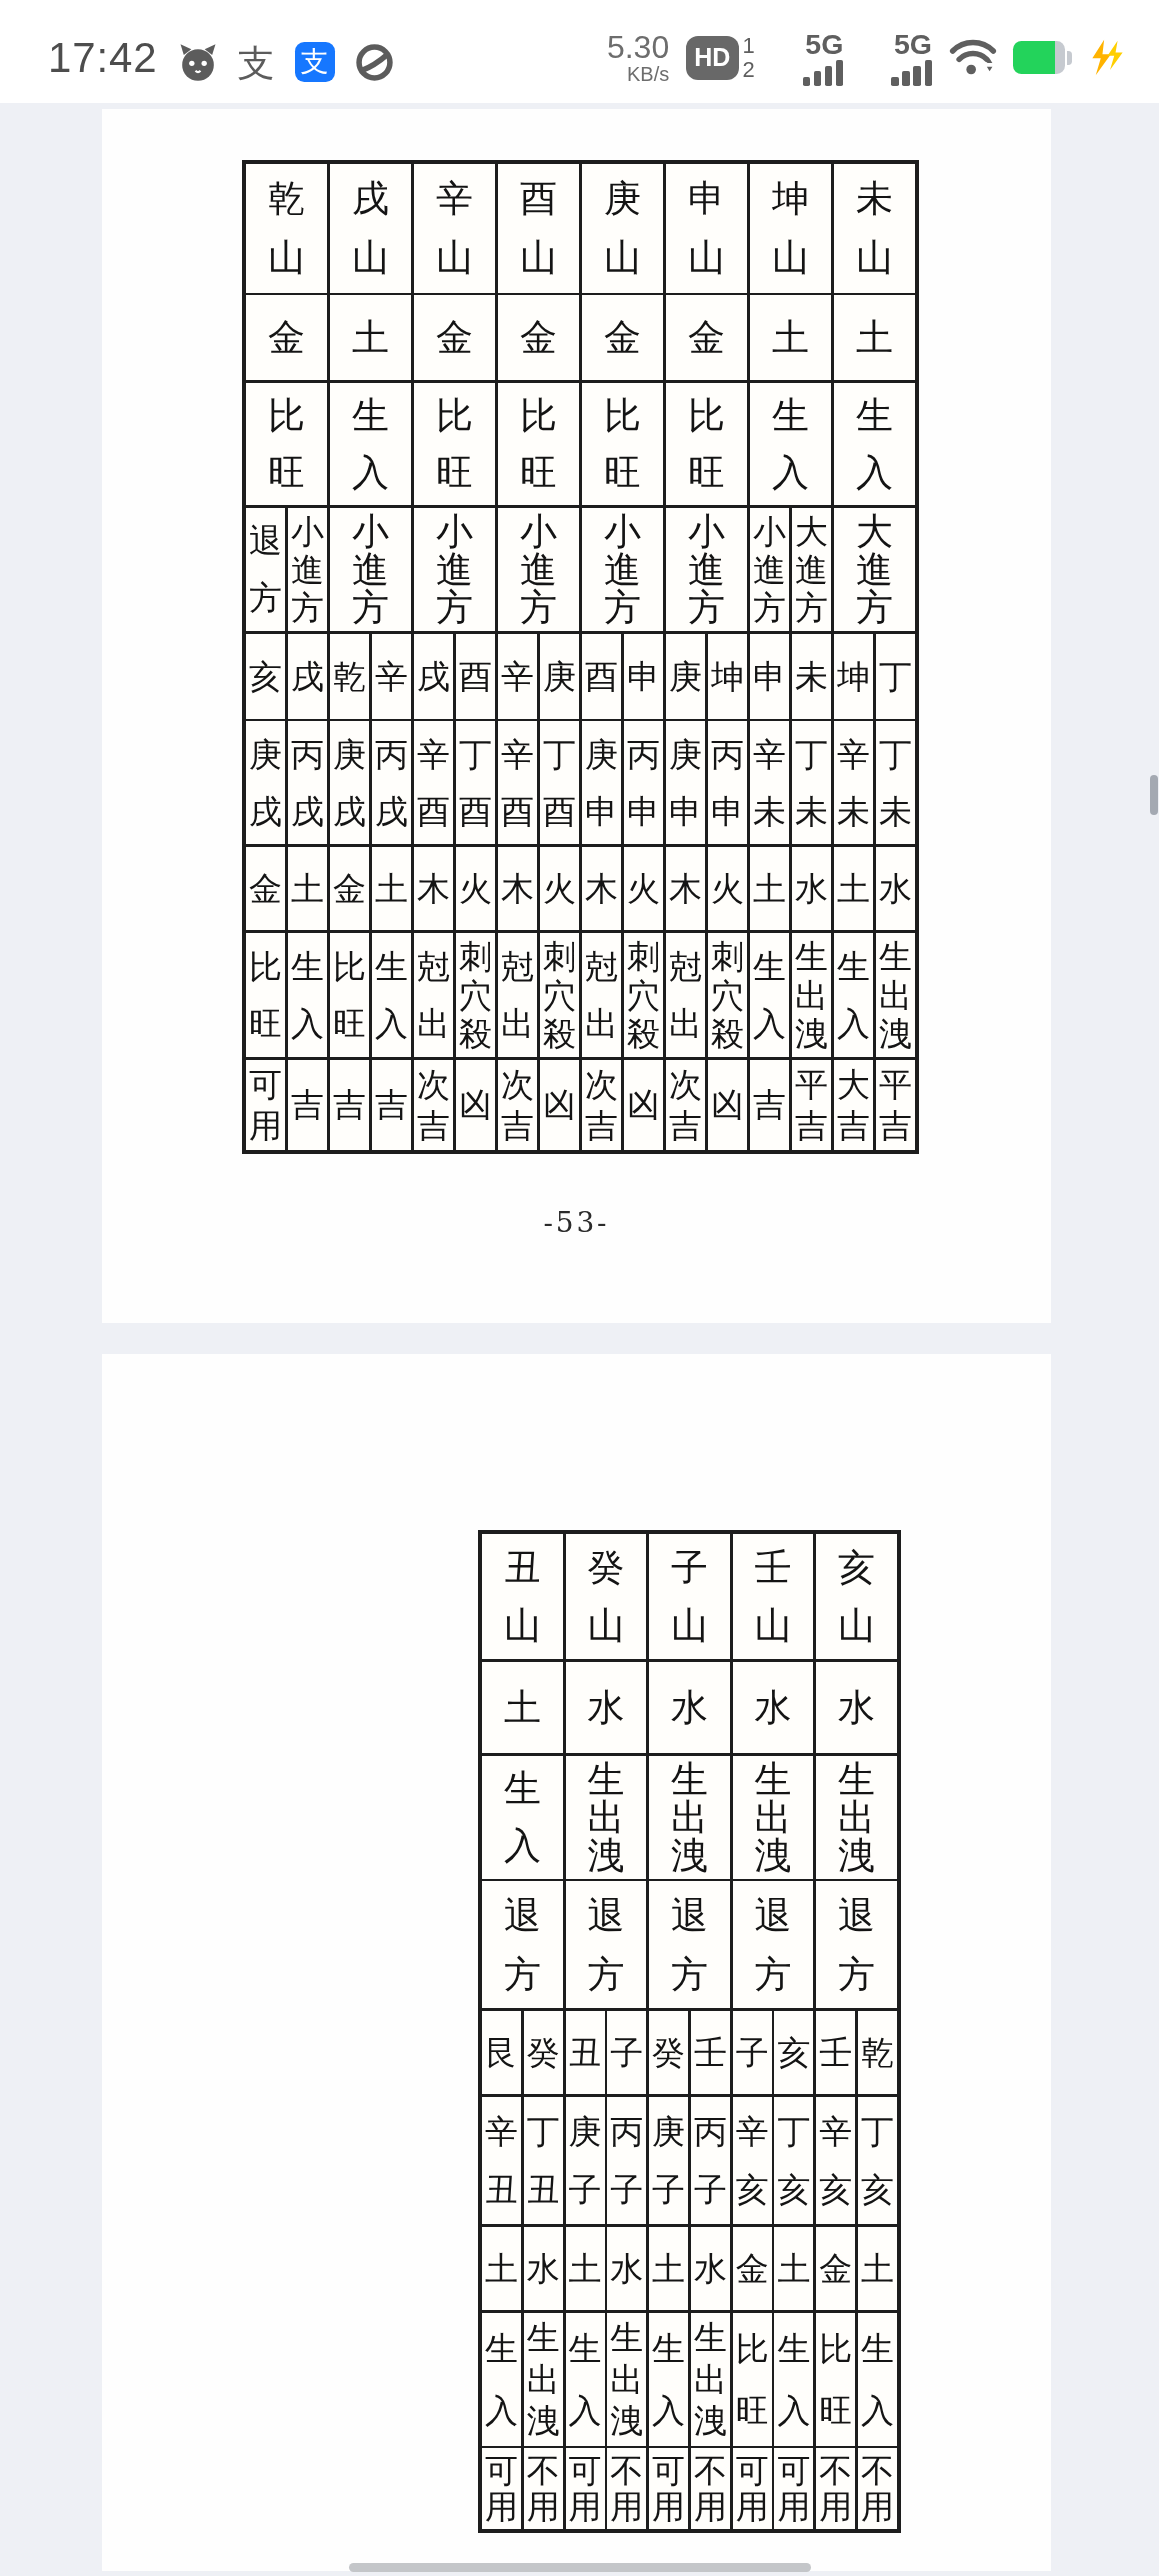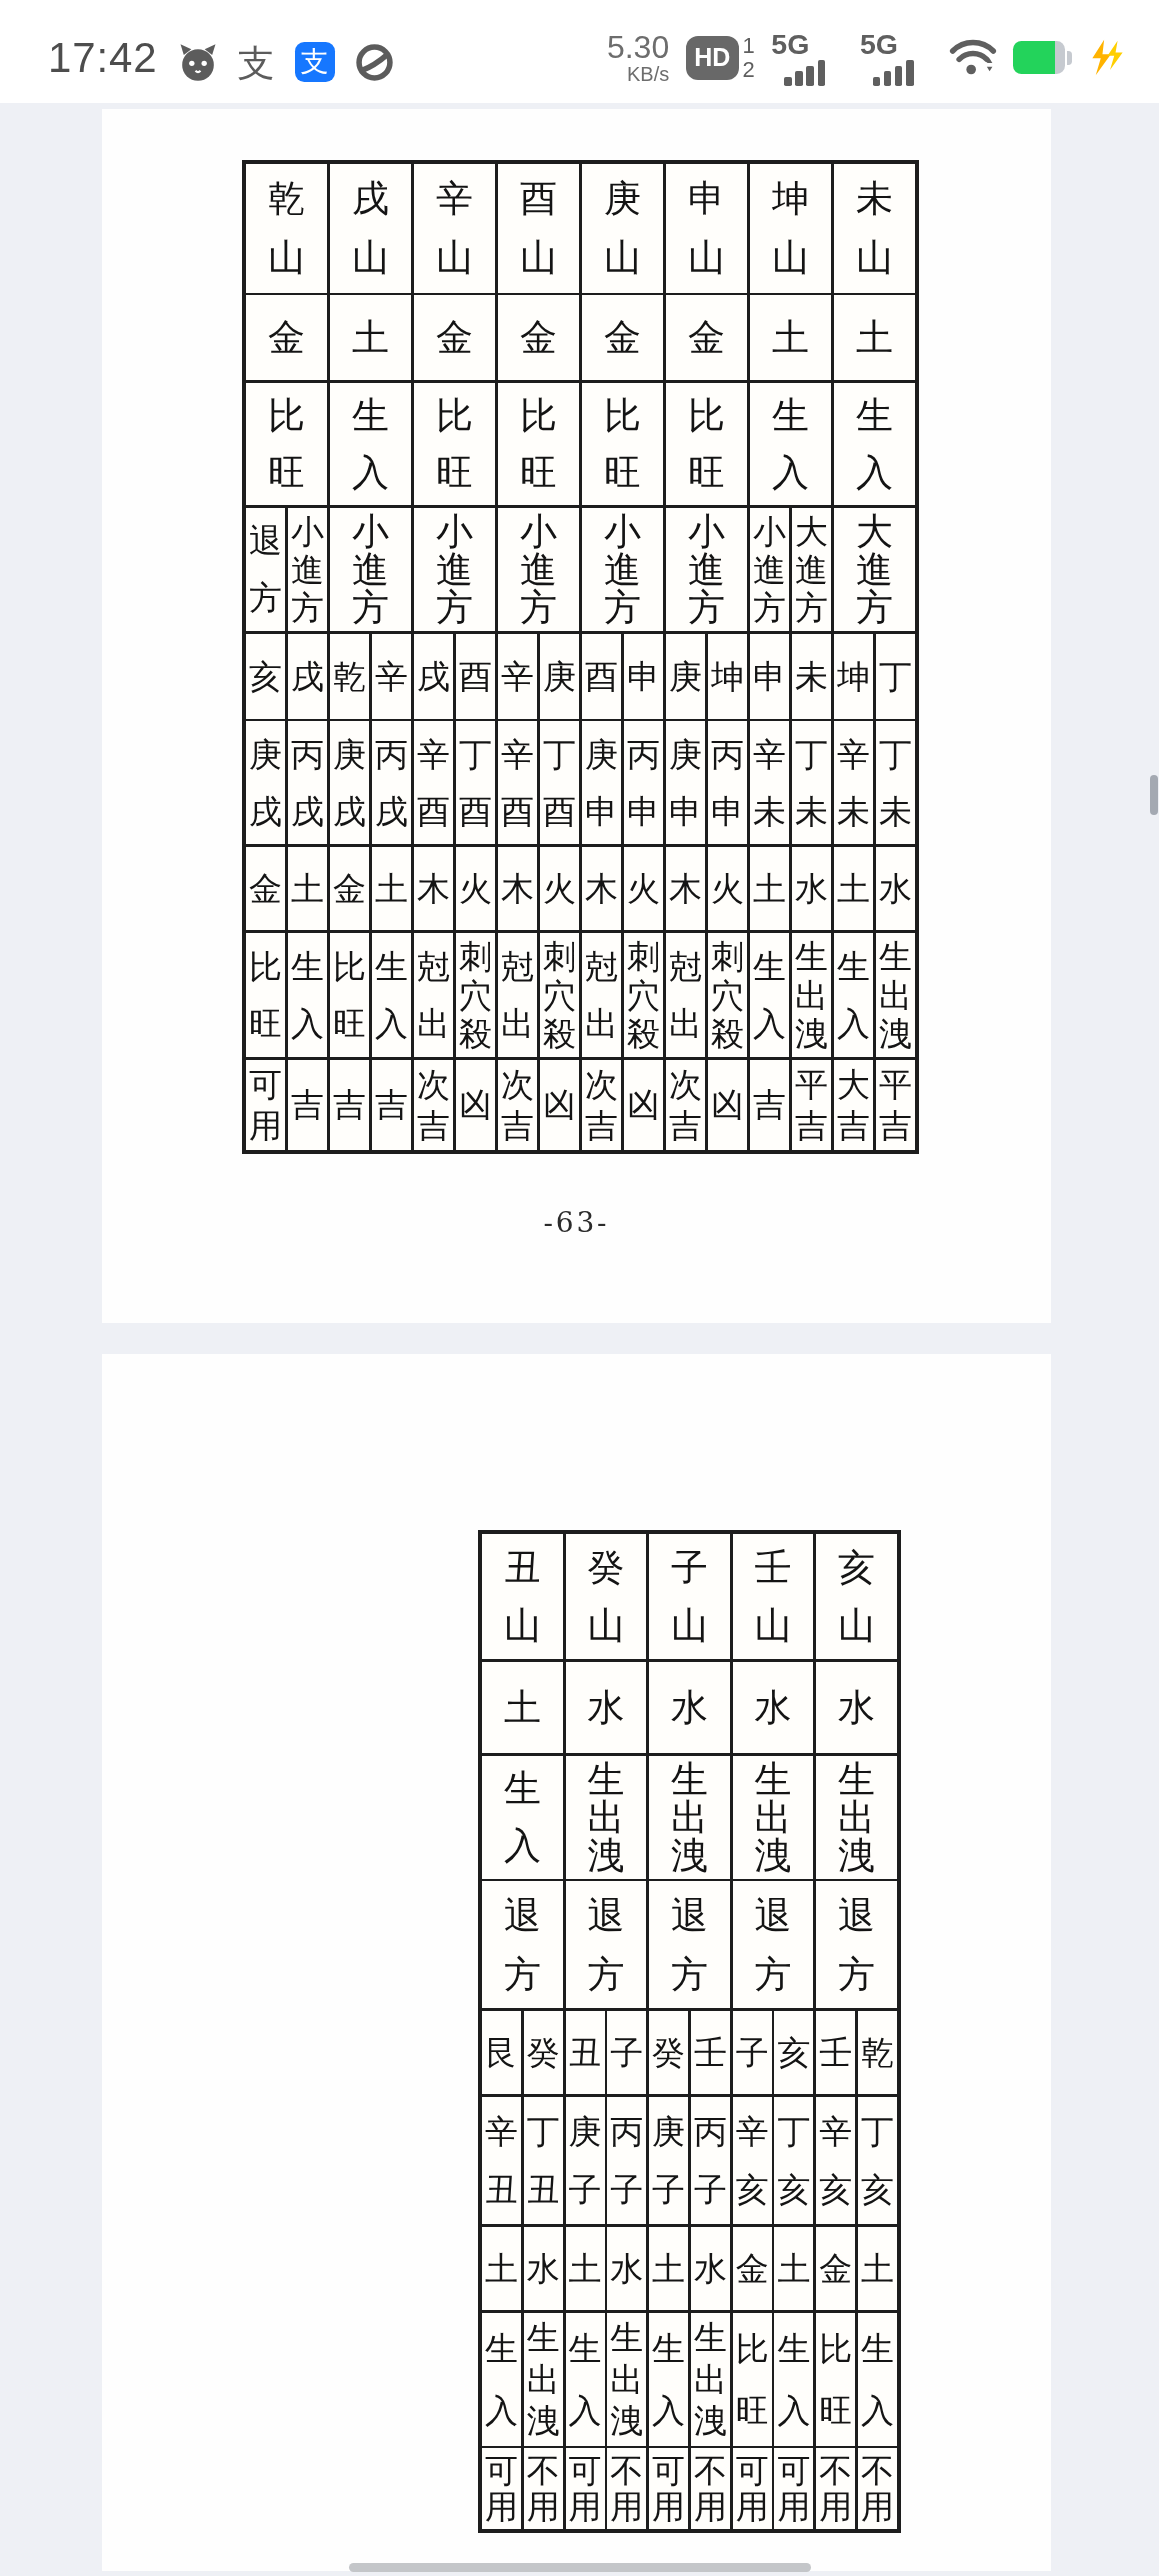--- a/index.html
+++ b/index.html
@@ -21,21 +21,21 @@
     display:flex;align-items:center;justify-content:center;font-size:28px;line-height:1;}
   .sb-right{display:flex;align-items:center;gap:16.6px;}
   .net-speed{display:flex;flex-direction:column;align-items:flex-end;line-height:1.05;color:#6d6d6d;}
   .net-speed .v{font-size:32px;}
   .net-speed .u{font-size:20px;}
   .hd-wrap{display:flex;align-items:center;gap:3.7px;}
   .hd-badge{width:53px;height:44px;border-radius:12px;background:#686868;color:#fff;
     display:flex;align-items:center;justify-content:center;font-size:25px;font-weight:bold;}
   .hd-sims{display:flex;flex-direction:column;justify-content:space-between;height:46px;
     font-size:22px;color:#5f5f5f;line-height:1;}
-  .net5g{display:flex;flex-direction:column;align-items:flex-start;width:72px;}
+  .net5g{display:flex;flex-direction:column;align-items:flex-end;width:72px;}
   .net5g .lbl{font-size:28.5px;font-weight:bold;color:#5f5f5f;line-height:1;}
   .bars{display:flex;align-items:flex-end;gap:3.7px;margin:1.8px 0 0 13px;}
   .bars i{display:block;width:7.4px;background:#5f5f5f;border-radius:1.8px;}
   .batt{display:flex;align-items:center;}
   .batt .body{width:52px;height:33px;border-radius:8.3px;
     background:linear-gradient(to right,#23d35b 0 80%,#c6cad0 80% 100%);}
   .batt .cap{width:5.5px;height:14.7px;border-radius:0 3.7px 3.7px 0;background:#c6cad0;margin-left:1.8px;}
   
   .viewer{position:absolute;left:0;top:103px;width:1159px;height:2473px;background:#eef0f5;}
   .page{position:absolute;left:102px;width:949px;background:#fefefe;}
@@ -559,21 +559,21 @@
           <div class="cell" style="grid-column: span 1; font-size: 33px;">
             <span>大</span>
             <span>吉</span>
           </div>
           <div class="cell" style="grid-column: span 1; font-size: 33px;">
             <span>平</span>
             <span>吉</span>
           </div>
         </div>
       </div>
-    <div class="page-num">-63-</div>
+    <div class="page-num">-53-</div>
   </div>
 
   <div class="page page2">
     <div>
         <div class="ctable" style="left: 376px; top: 176px; width: 423px; grid-template-columns: repeat(10, 1fr); grid-template-rows: 125px 91px 123px 127px 83px 127px 83px 133px 81px;">
           <div class="cell" style="grid-column: span 2; font-size: 37px;">
             <span>丑</span>
             <span>山</span>
           </div>
           <div class="cell" style="grid-column: span 2; font-size: 37px;">

